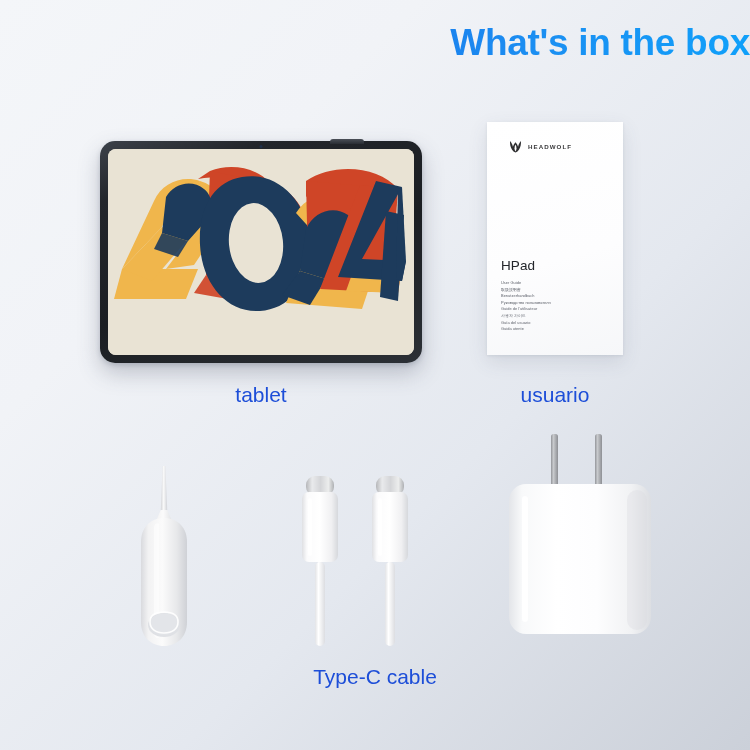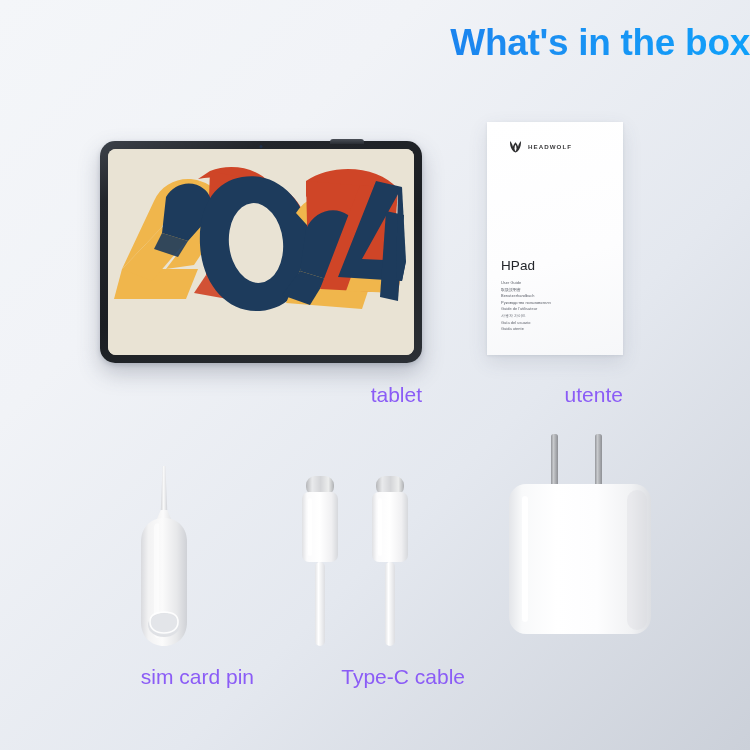--- a/index.html
+++ b/index.html
@@ -38,22 +38,22 @@
     background-clip: text;
     color: transparent;
     -webkit-text-fill-color: transparent;
   }
 
   
   .item { position: absolute; }
 
   .caption {
     position: absolute;
-    text-align: right;
-    color: #8b5cf6;
+    text-align: center;
+    color: #1d4ed8;
     font-weight: 400;
     white-space: nowrap;
   }
 
   
   .tablet-wrap {
     left: 100px;
     top: 141px;
     width: 322px;
     height: 222px;
@@ -229,21 +229,21 @@
         <li>取扱説明書</li>
         <li>Benutzerhandbuch</li>
         <li>Руководство пользователя</li>
         <li>Guide de l'utilisateur</li>
         <li>사용자 가이드</li>
         <li>Guía del usuario</li>
         <li>Guida utente</li>
       </ul>
     </div>
   </div>
-  <div class="caption cap-manual">utente</div>
+  <div class="caption cap-manual">usuario</div>
 
   <div class="item simpin-wrap">
     <svg width="72" height="190" viewBox="0 0 72 190">
       <defs>
         <linearGradient id="pinBody" x1="0" y1="0" x2="1" y2="0">
           <stop offset="0%" stop-color="#d9dade"></stop>
           <stop offset="16%" stop-color="#f2f2f3"></stop>
           <stop offset="46%" stop-color="#fbfbfb"></stop>
           <stop offset="78%" stop-color="#e7e8ea"></stop>
           <stop offset="100%" stop-color="#cfd1d6"></stop>
@@ -261,21 +261,20 @@
 
       <path d="M36 56 C50 56 59 66 59 80 L59 160 C59 175 49 184 36 184 C23 184 13 175 13 160 L13 80 C13 66 22 56 36 56 Z" fill="url(#pinBody)"></path>
 
       <path d="M26 66 C26 62 29 60 31 62 L31 176 C29 177 26 175 26 171 Z" fill="#ffffff" opacity="0.55"></path>
 
       <ellipse cx="36" cy="163" rx="16" ry="12" fill="#dfe1e5"></ellipse>
       <ellipse cx="36" cy="162" rx="14.5" ry="10.5" fill="#e3e5e9"></ellipse>
       <path d="M22 160 C22 153 28 150 36 150 C44 150 50 153 50 160 C50 167 44 171 36 171 C28 171 22 167 22 160 Z" fill="none" stroke="#ffffff" stroke-width="1.6" opacity="0.9"></path>
     </svg>
   </div>
-  <div class="caption cap-simpin">sim card pin</div>
 
   <div class="item cable-wrap">
     <svg width="135" height="178" viewBox="0 0 135 178">
       <defs>
         <linearGradient id="shell" x1="0" y1="0" x2="1" y2="0">
           <stop offset="0%" stop-color="#dfe0e3"></stop>
           <stop offset="14%" stop-color="#fbfbfc"></stop>
           <stop offset="50%" stop-color="#ffffff"></stop>
           <stop offset="82%" stop-color="#f0f0f2"></stop>
           <stop offset="100%" stop-color="#d6d8dc"></stop>

